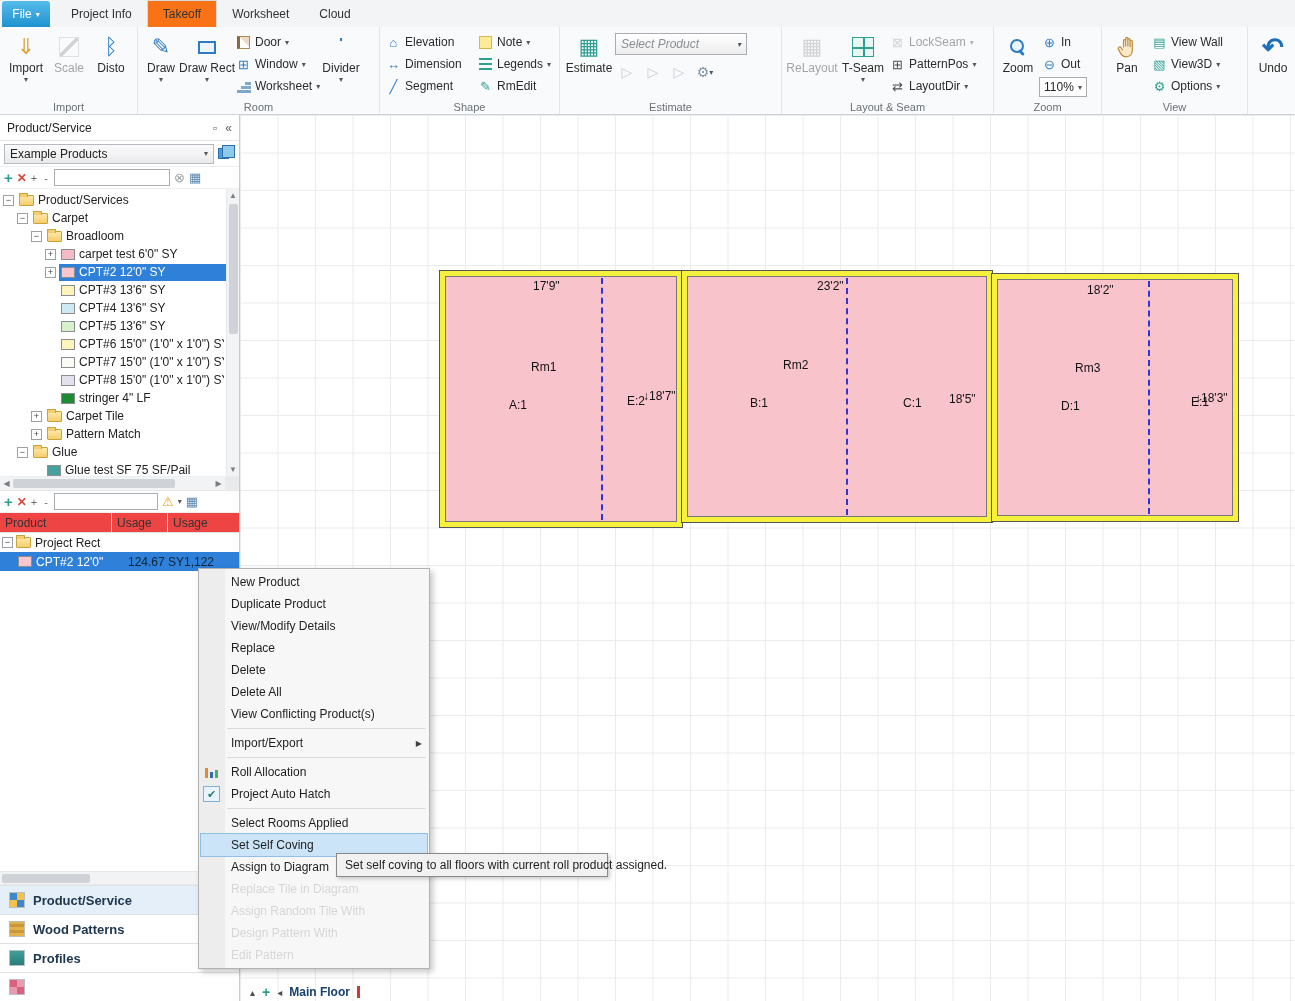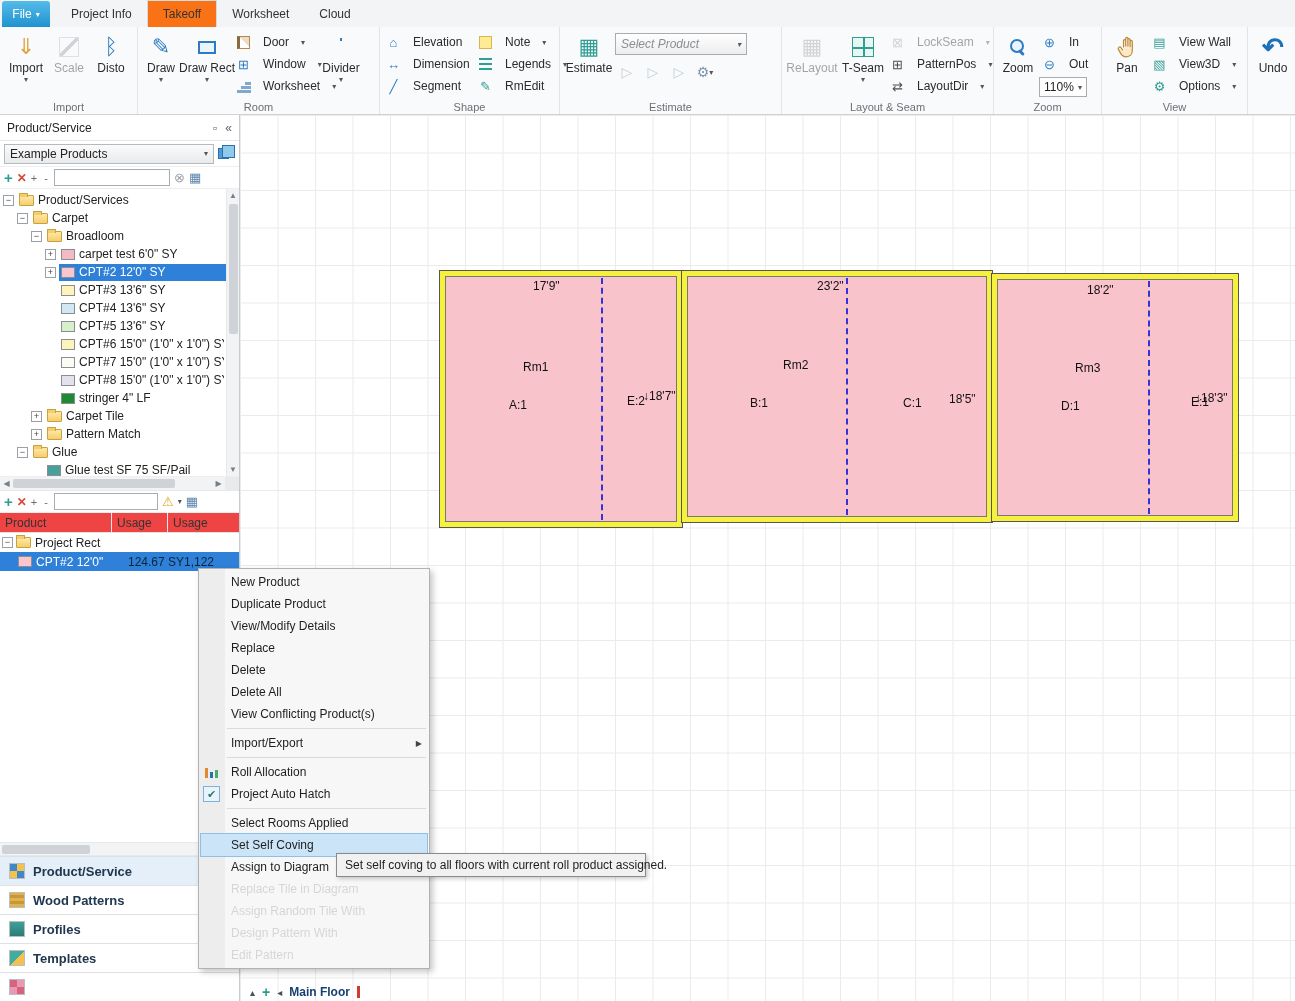--- a/index.html
+++ b/index.html
@@ -18,21 +18,21 @@
   
   .ribbon{height:88px;background:#f9fafb;border-bottom:1px solid #cfd3d7;display:flex;overflow:hidden}
   .rgroup{position:relative;border-right:1px solid #e2e5e8;padding:2px 3px 14px 3px;flex:0 0 auto}
   .rbody{display:flex;align-items:flex-start;height:70px}
   .rglabel{position:absolute;bottom:1px;left:0;right:0;text-align:center;font-size:11px;color:#6b7075;white-space:nowrap}
   .bigbtn{height:68px;display:flex;flex-direction:column;align-items:center;padding-top:3px;border-radius:2px;flex:0 0 auto}
   .bicon{height:30px;display:flex;align-items:center;justify-content:center;font-size:22px;line-height:30px}
   .blabel{font-size:12px;color:#2b2b2b;line-height:13px;text-align:center;white-space:nowrap}
   .dd{font-size:8px;color:#555;line-height:9px}
   .smallcol{display:flex;flex-direction:column;padding-top:4px;gap:4px;flex:0 0 auto}
-  .smallbtn{display:flex;align-items:center;gap:12px;height:18px;padding:0 3px;white-space:nowrap;color:#2b2b2b}
+  .smallbtn{display:flex;align-items:center;gap:4px;height:18px;padding:0 3px;white-space:nowrap;color:#2b2b2b}
   .sicon{width:15px;height:15px;display:flex;align-items:center;justify-content:center;font-size:13px;flex:0 0 auto}
   .disabled{opacity:.42}
   .teal{color:#2f9e93}.blue{color:#2e7bc4}.orange{color:#e0a23c}.grayi{color:#9aa0a5}.dark{color:#4a4f54}
   .combo{width:132px;height:22px;border:1px solid #a9adb2;background:linear-gradient(#fff,#ededed);
     display:flex;align-items:center;padding:0 5px;color:#8a8e93;font-style:italic;justify-content:space-between}
   .combo .dd{font-size:8px;color:#555}
   .zcombo{width:48px;height:20px;border:1px solid #a9adb2;background:#fff;display:flex;align-items:center;
     justify-content:space-between;padding:0 4px;font-style:normal;color:#222}
   .minibtn{width:24px;height:22px;border:1px solid transparent;display:flex;align-items:center;justify-content:center;font-size:14px;color:#7d93a8}
   .mag{width:18px;height:18px;position:relative;display:inline-block}
@@ -137,21 +137,21 @@
     background-image:linear-gradient(to right,#ededed 0 26px,transparent 26px)}
   .mitem{height:22px;display:flex;align-items:center;padding-left:32px;position:relative;color:#1e1e1e}
   .mitem.hl{background:#cbe4f7;outline:1px solid #8fc0e4;margin:0 2px;padding-left:30px}
   .mitem.disabled{color:#a8a8a8}
   .micon{position:absolute;left:4px;top:3px;width:17px;height:16px;display:flex;align-items:center;justify-content:center}
   .micon.chart{background-image:linear-gradient(#e0892f,#e0892f),linear-gradient(#2c6fae,#2c6fae),linear-gradient(#49ae6c,#49ae6c);
     background-size:3px 10px,3px 6px,3px 8px;background-position:2px 4px,7px 8px,12px 6px;background-repeat:no-repeat}
   .micon.chk{border:1px solid #7fb2d9;background:#e8f3fc;color:#2f7d6e;font-size:11px}
   .msep{height:1px;background:#dadada;margin:3px 3px 3px 28px}
   .subarrow{position:absolute;right:7px;font-size:8px;color:#444}
-  .tooltipbox{position:absolute;left:336px;top:853px;width:310px;height:24px;background:#f1f1f1;border:1px solid #8a8a8a;
+  .tooltipbox{position:absolute;left:336px;top:853px;width:272px;height:24px;background:#f1f1f1;border:1px solid #8a8a8a;
     box-shadow:2px 2px 4px rgba(0,0,0,.2);display:flex;align-items:center;padding:0 8px;z-index:60;color:#1e1e1e;white-space:nowrap}
 </style>
 </head>
 <body>
 
 <div id="app">
 
   <div class="tabstrip">
     <div class="file-btn">
       <span>File</span>
@@ -591,36 +591,32 @@
           </div>
           <div class="navbtn">
             <span class="nico nico2"></span>
             <span>Wood Patterns</span>
           </div>
           <div class="navbtn">
             <span class="nico nico3"></span>
             <span>Profiles</span>
           </div>
           <div class="navbtn">
-            <span class="nico nico4"></span>
-            <span>Templates</span>
-          </div>
-          <div class="navbtn">
             <span class="nico nico5"></span>
             <span></span>
           </div>
         </div>
     </div>
 
     <div class="canvas">
 
       <div class="room" style="left: 200px; top: 156px; width: 242px; height: 256px; background: rgb(249, 195, 203); border-color: rgb(246, 241, 60);">
         <div class="seam" style="left: 156px; border-left-color: rgb(52, 52, 214);"></div>
         <div class="rlabel" style="left:88px;top:3px">17'9"</div>
-        <div class="rlabel" style="left:78px;top:84px">Rm1</div>
+        <div class="rlabel" style="left:86px;top:84px">Rm1</div>
         <div class="rlabel" style="left:64px;top:122px">A:1</div>
         <div class="rlabel" style="left:182px;top:118px">E:2</div>
         <div class="rlabel" style="left:198px;top:113px">↓18'7"</div>
       </div>
 
       <div class="room" style="left: 442px; top: 156px; width: 310px; height: 251px; background: rgb(249, 195, 203); border-color: rgb(246, 241, 60);">
         <div class="seam" style="left: 159px; border-left-color: rgb(52, 52, 214);"></div>
         <div class="rlabel" style="left:130px;top:3px">23'2"</div>
         <div class="rlabel" style="left:96px;top:82px">Rm2</div>
         <div class="rlabel" style="left:63px;top:120px">B:1</div>

